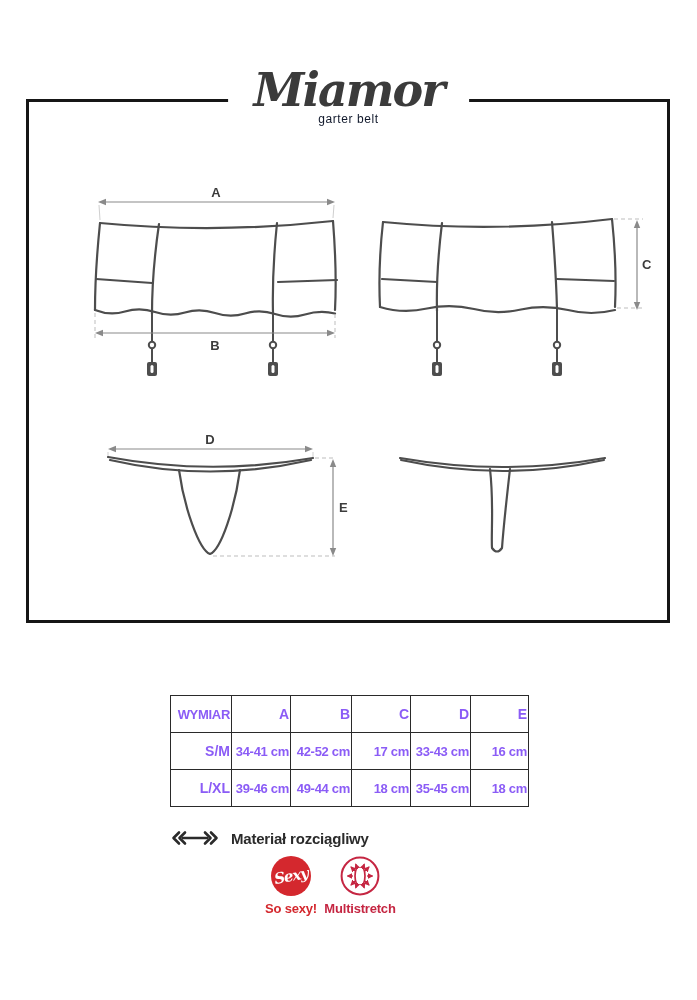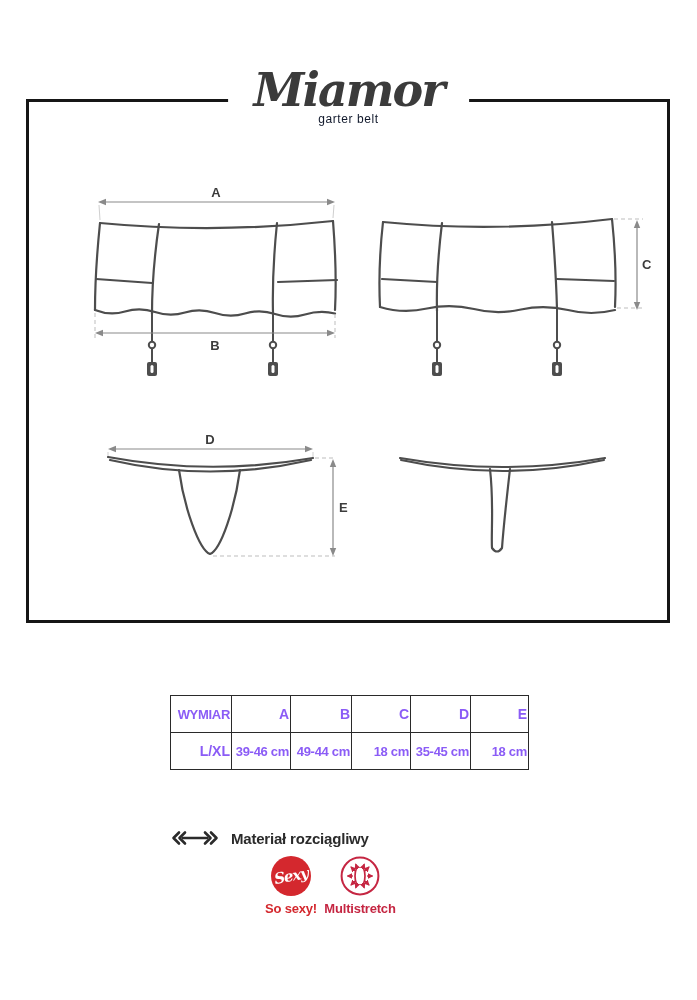--- a/index.html
+++ b/index.html
@@ -181,20 +181,28 @@
         <th>WYMIAR</th>
         <th>A</th>
         <th>B</th>
         <th>C</th>
         <th>D</th>
         <th>E</th>
       </tr>
     </thead>
     <tbody>
       <tr>
+        <th>S/M</th>
+        <td>34-41 cm</td>
+        <td>42-52 cm</td>
+        <td>17 cm</td>
+        <td>33-43 cm</td>
+        <td>16 cm</td>
+      </tr>
+      <tr>
         <th>L/XL</th>
         <td>39-46 cm</td>
         <td>49-44 cm</td>
         <td>18 cm</td>
         <td>35-45 cm</td>
         <td>18 cm</td>
       </tr>
     </tbody>
   </table>
 

